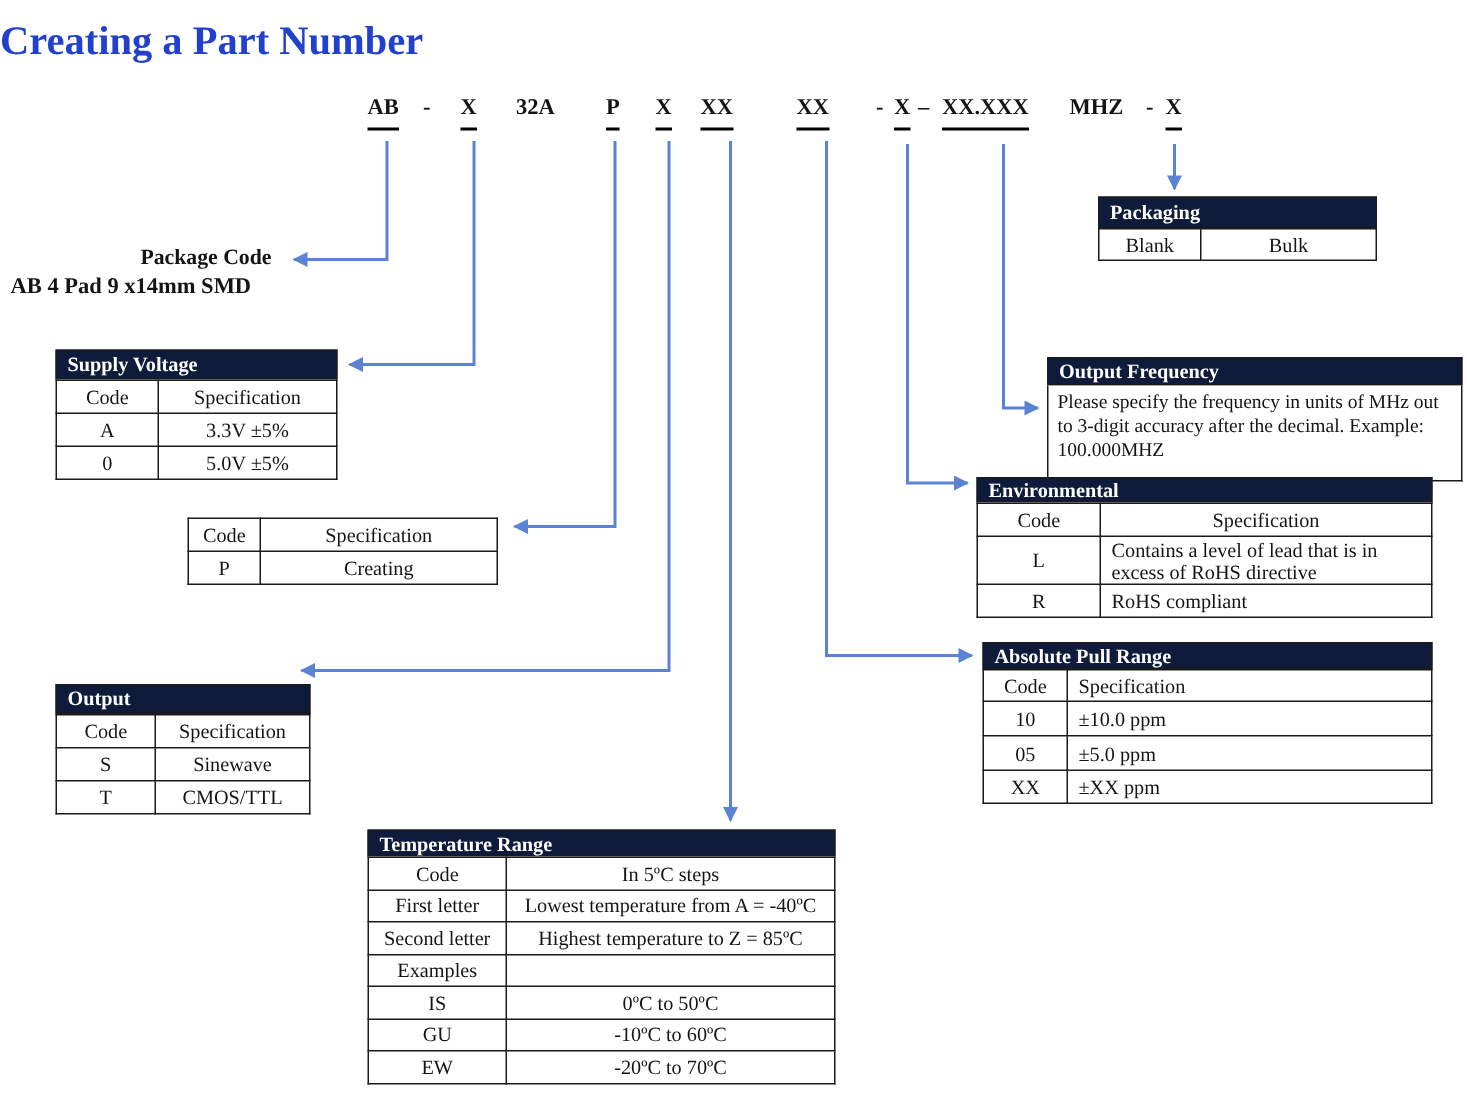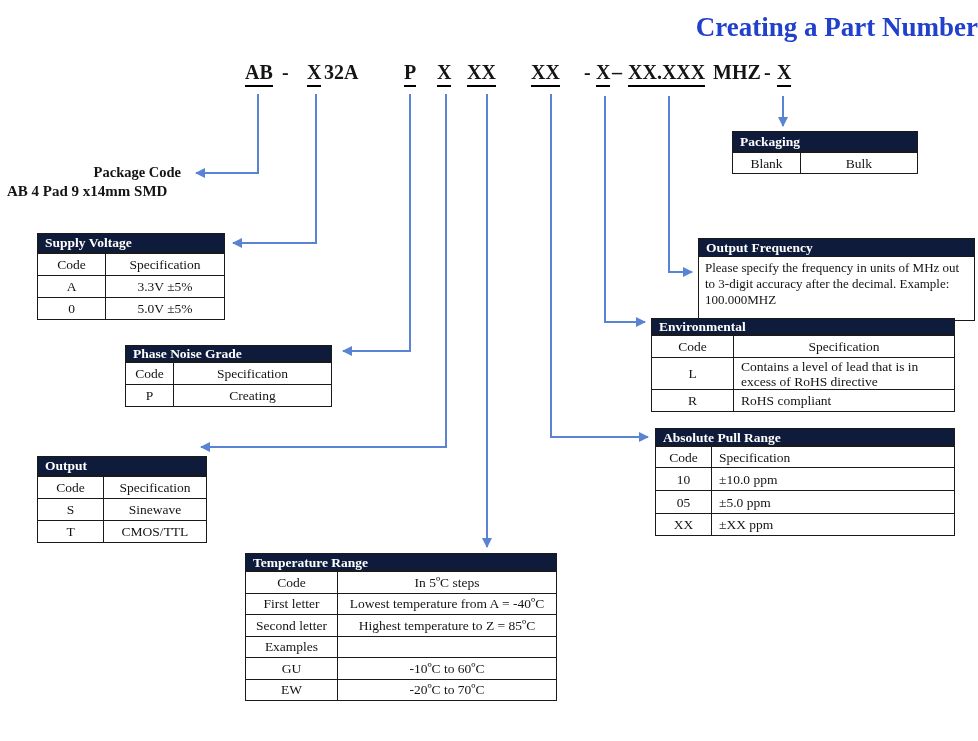--- a/index.html
+++ b/index.html
@@ -9,26 +9,26 @@
     --ink:#141414;
     --border:#1a1a1a;
   }
   html,body{margin:0;padding:0;}
   body{
     width:978px;height:741px;position:relative;background:#ffffff;
     font-family:"Liberation Serif", serif;color:var(--ink);
     overflow:hidden;
   }
   .title{
-    position:absolute;top:12px;left:0;width:978px;text-align:right;
+    position:absolute;top:12px;left:0;width:978px;text-align:left;
     font-size:27px;font-weight:bold;color:var(--title);letter-spacing:0;
   }
   
   .seg{
-    position:absolute;top:60px;font-size:20px;font-weight:bold;white-space:nowrap;
+    position:absolute;top:60px;font-size:15px;font-weight:bold;white-space:nowrap;
     line-height:24px;
   }
   .seg.u{border-bottom:2px solid #000;padding-bottom:1px;}
   
   #arrows{position:absolute;left:0;top:0;pointer-events:none;}
   
   .tblbox{position:absolute;box-sizing:border-box;}
   .hdr{
     background:var(--navy);color:#ffffff;font-weight:bold;font-size:13.5px;
     border:1px solid var(--border);box-sizing:border-box;
@@ -54,21 +54,21 @@
   }
 </style>
 </head>
 <body>
 
 <div class="title">Creating a Part Number</div>
 
 <span class="seg u" style="left:245px">AB</span>
 <span class="seg" style="left:282px">-</span>
 <span class="seg u" style="left:307px">X</span>
-<span class="seg" style="left:324px">32A</span>
+<span class="seg" style="left:344px">32A</span>
 <span class="seg u" style="left:404px">P</span>
 <span class="seg u" style="left:437px">X</span>
 <span class="seg u" style="left:467px">XX</span>
 <span class="seg u" style="left:531px">XX</span>
 <span class="seg" style="left:584px">-</span>
 <span class="seg u" style="left:596px">X</span>
 <span class="seg" style="left:612px">–</span>
 <span class="seg u" style="left:628px">XX.XXX</span>
 <span class="seg" style="left:713px">MHZ</span>
 <span class="seg" style="left:764px">-</span>
@@ -122,21 +122,20 @@
     </tr>
     <tr style="height:22px">
       <td>0</td>
       <td>5.0V ±5%</td>
     </tr>
   </tbody>
     </table>
 </div>
 
 <div class="tblbox" style="left:125px;top:345px;width:207px">
-  <div class="hdr" style="height:17px;line-height:14px">Phase Noise Grade</div>
   <table>
     <tbody>
         <tr style="height:22px">
       <td style="width:48px">Code</td>
       <td>Specification</td>
     </tr>
     <tr style="height:22px">
       <td>P</td>
       <td>Creating</td>
     </tr>
@@ -178,20 +177,24 @@
     </tr>
     <tr style="height:21.5px">
       <td>Second  letter</td>
       <td>Highest temperature to Z = 85ºC</td>
     </tr>
     <tr style="height:21.5px">
       <td>Examples</td>
       <td></td>
     </tr>
     <tr style="height:21.5px">
+      <td>IS</td>
+      <td>0ºC to 50ºC</td>
+    </tr>
+    <tr style="height:21.5px">
       <td>GU</td>
       <td>-10ºC to 60ºC</td>
     </tr>
     <tr style="height:21.5px">
       <td>EW</td>
       <td>-20ºC to 70ºC</td>
     </tr>
   </tbody>
     </table>
 </div>

